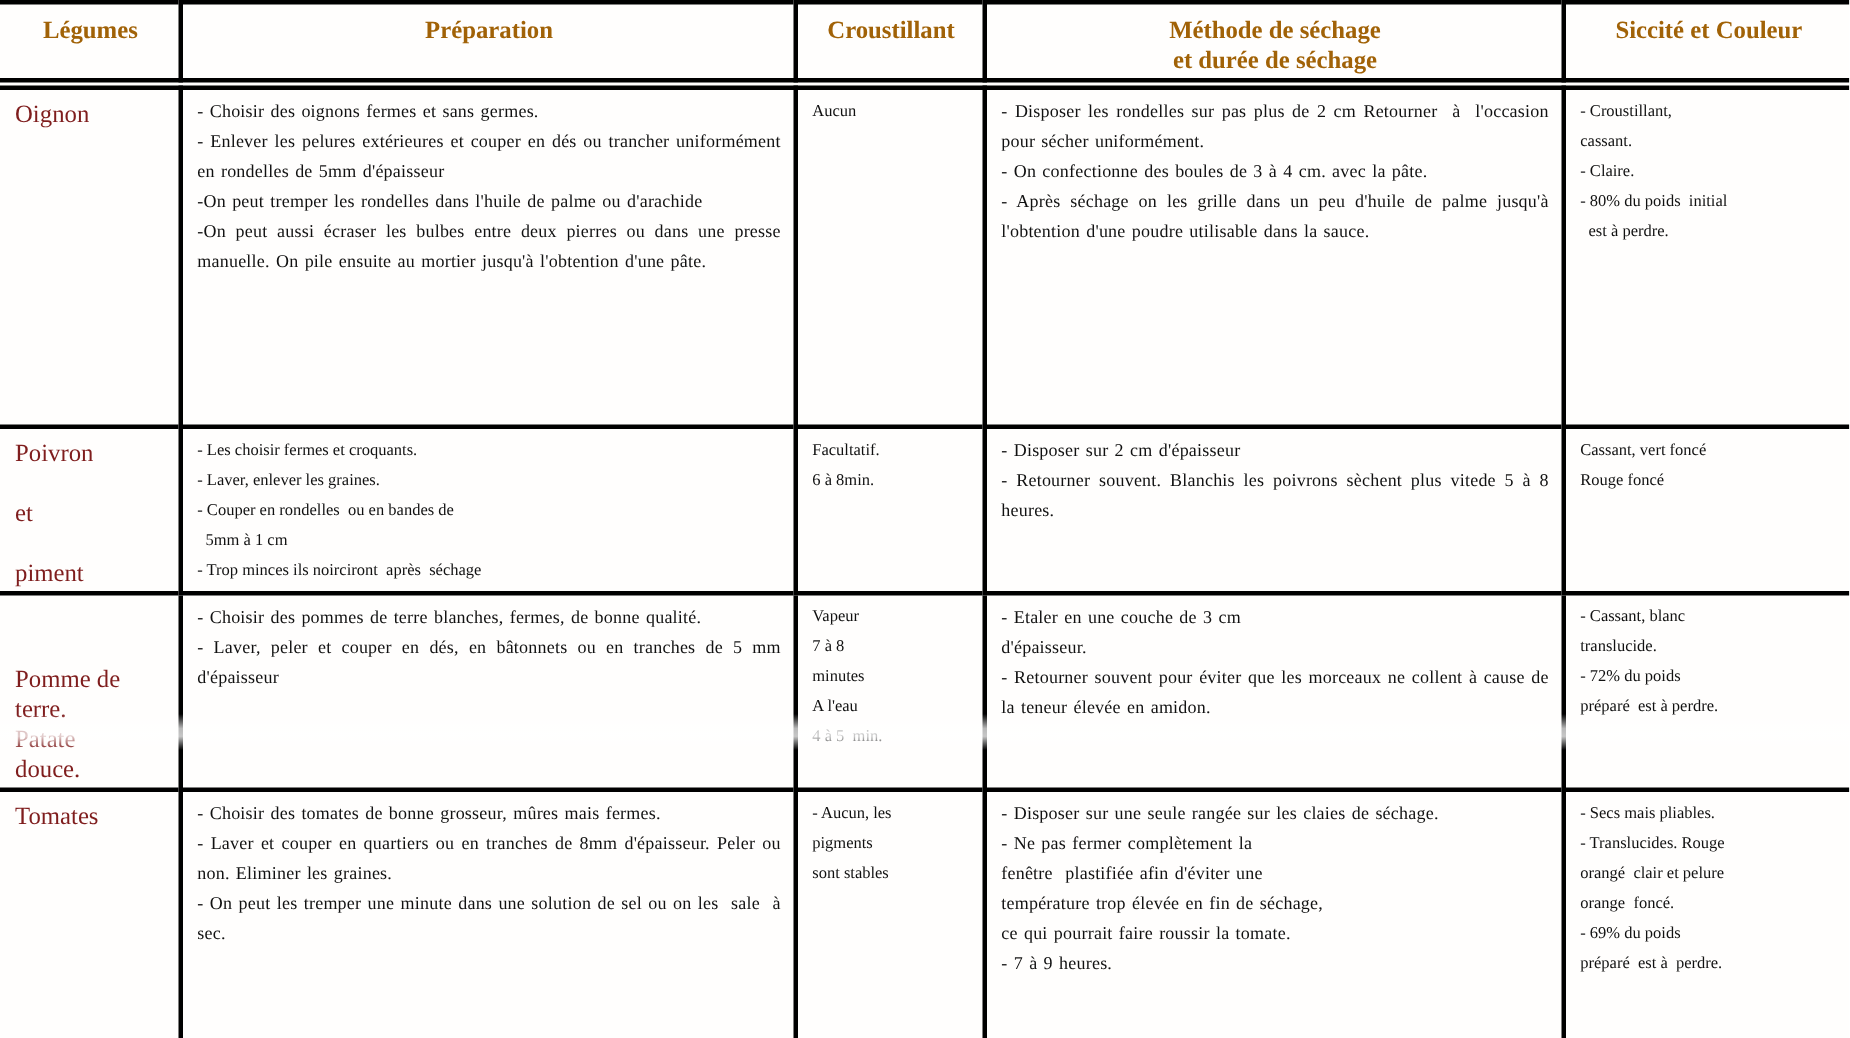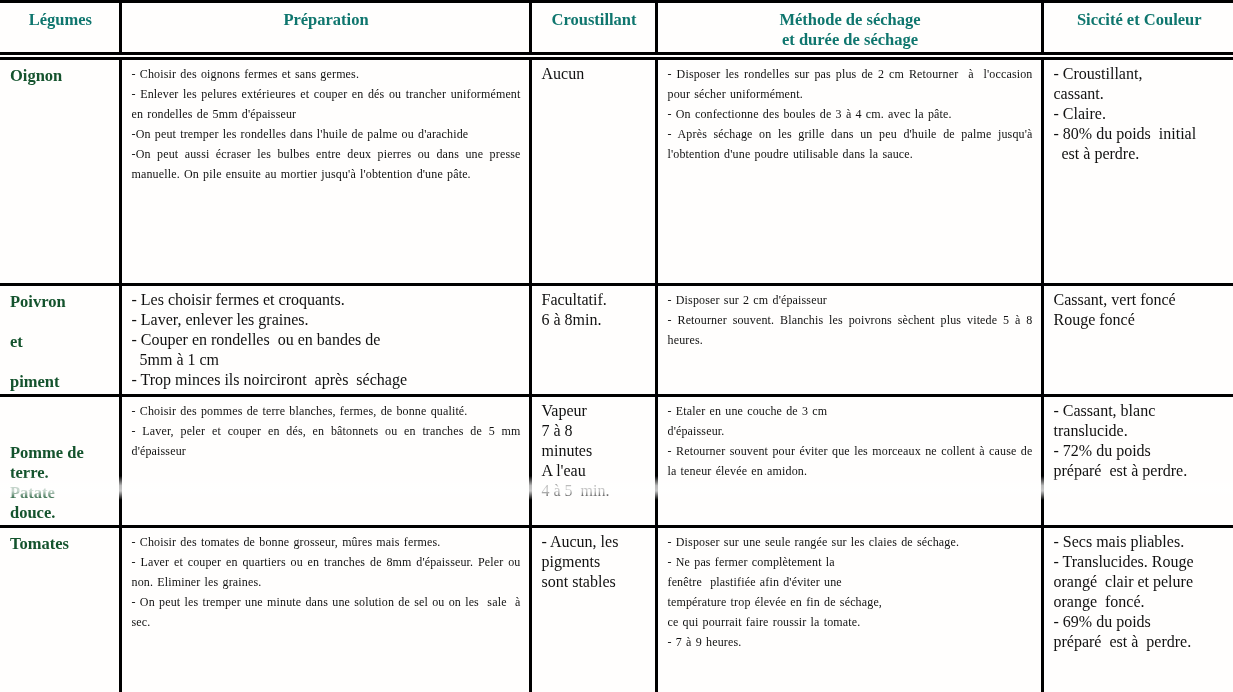--- a/index.html
+++ b/index.html
@@ -42,39 +42,39 @@
   tr.row-poivron  { height: 98px; }
   tr.row-pomme    { height: 130px; }
   tr.row-tomates  { height: 176px; }
   th {
     font-weight: bold;
     font-size: 16.5px;
     line-height: 20px;
     text-align: center;
     padding-top: 7px;
     white-space: pre-line;
-    color: #0f766e;
+    color: #a16207;
   }
   .txt {
     white-space: pre-wrap;
-    font-size: 16px;
+    font-size: 11px;
     line-height: 20px;
   }
   .just {
     text-align: justify;
     font-size: 12px;
     word-spacing: 1px;
     letter-spacing: 0.15px;
   }
   .legume-label {
-    font-weight: bold;
+    font-weight: normal;
     font-size: 16.5px;
     line-height: 20px;
     white-space: pre-wrap;
-    color: #14532d;
+    color: #7f1d1d;
     padding-top: 2px;
   }
   .offset-label {
     padding-top: 42px;
   }
   
   .scan-fade {
     position: absolute;
     left: 0;
     right: 0;

